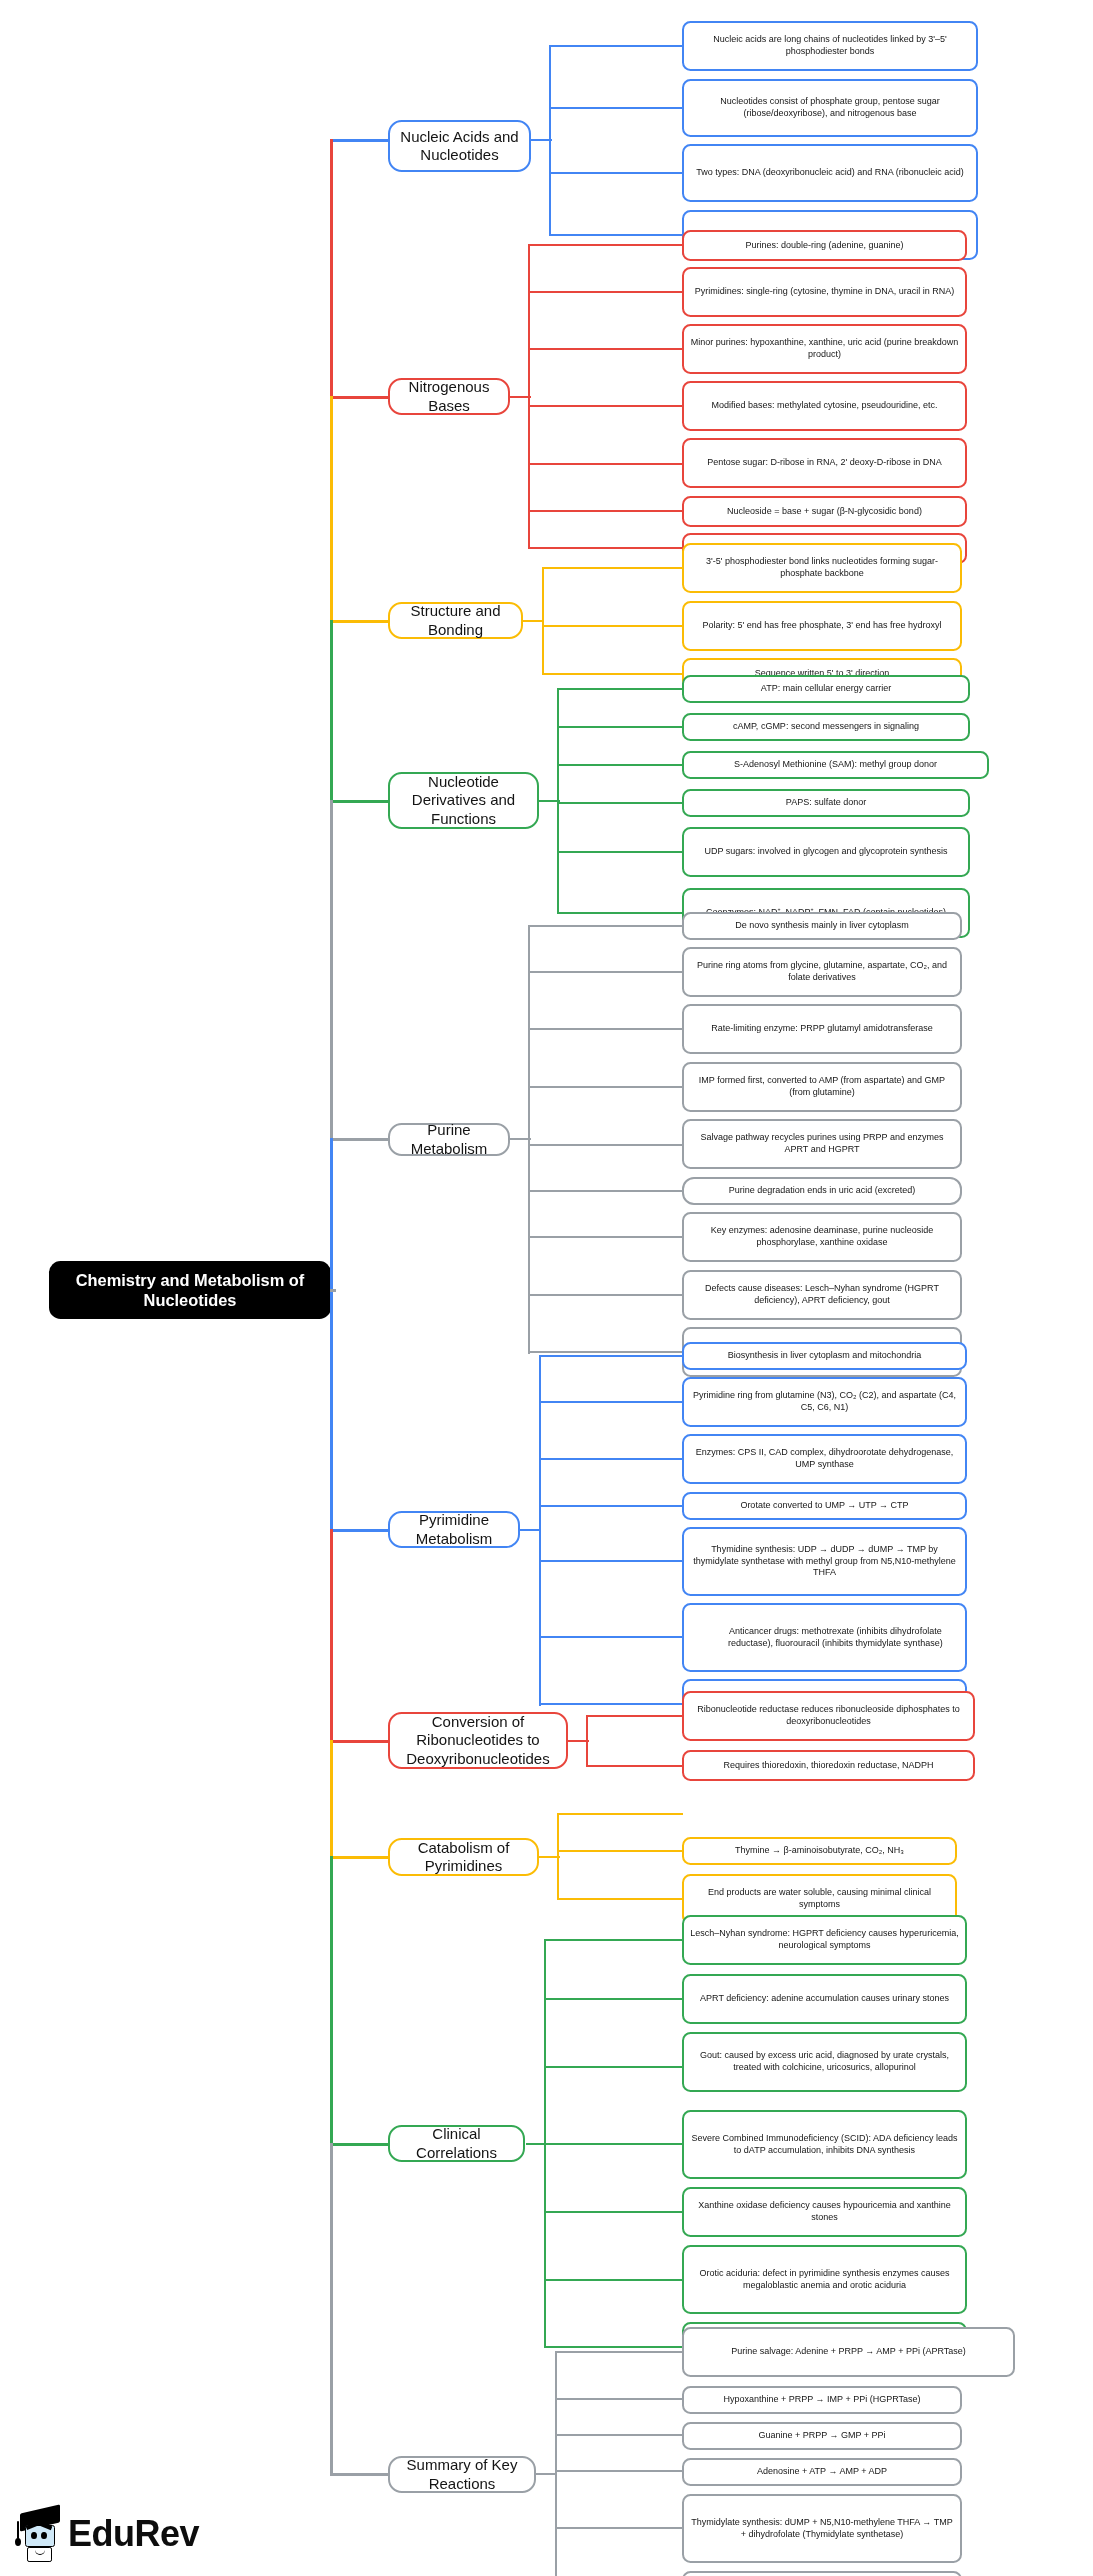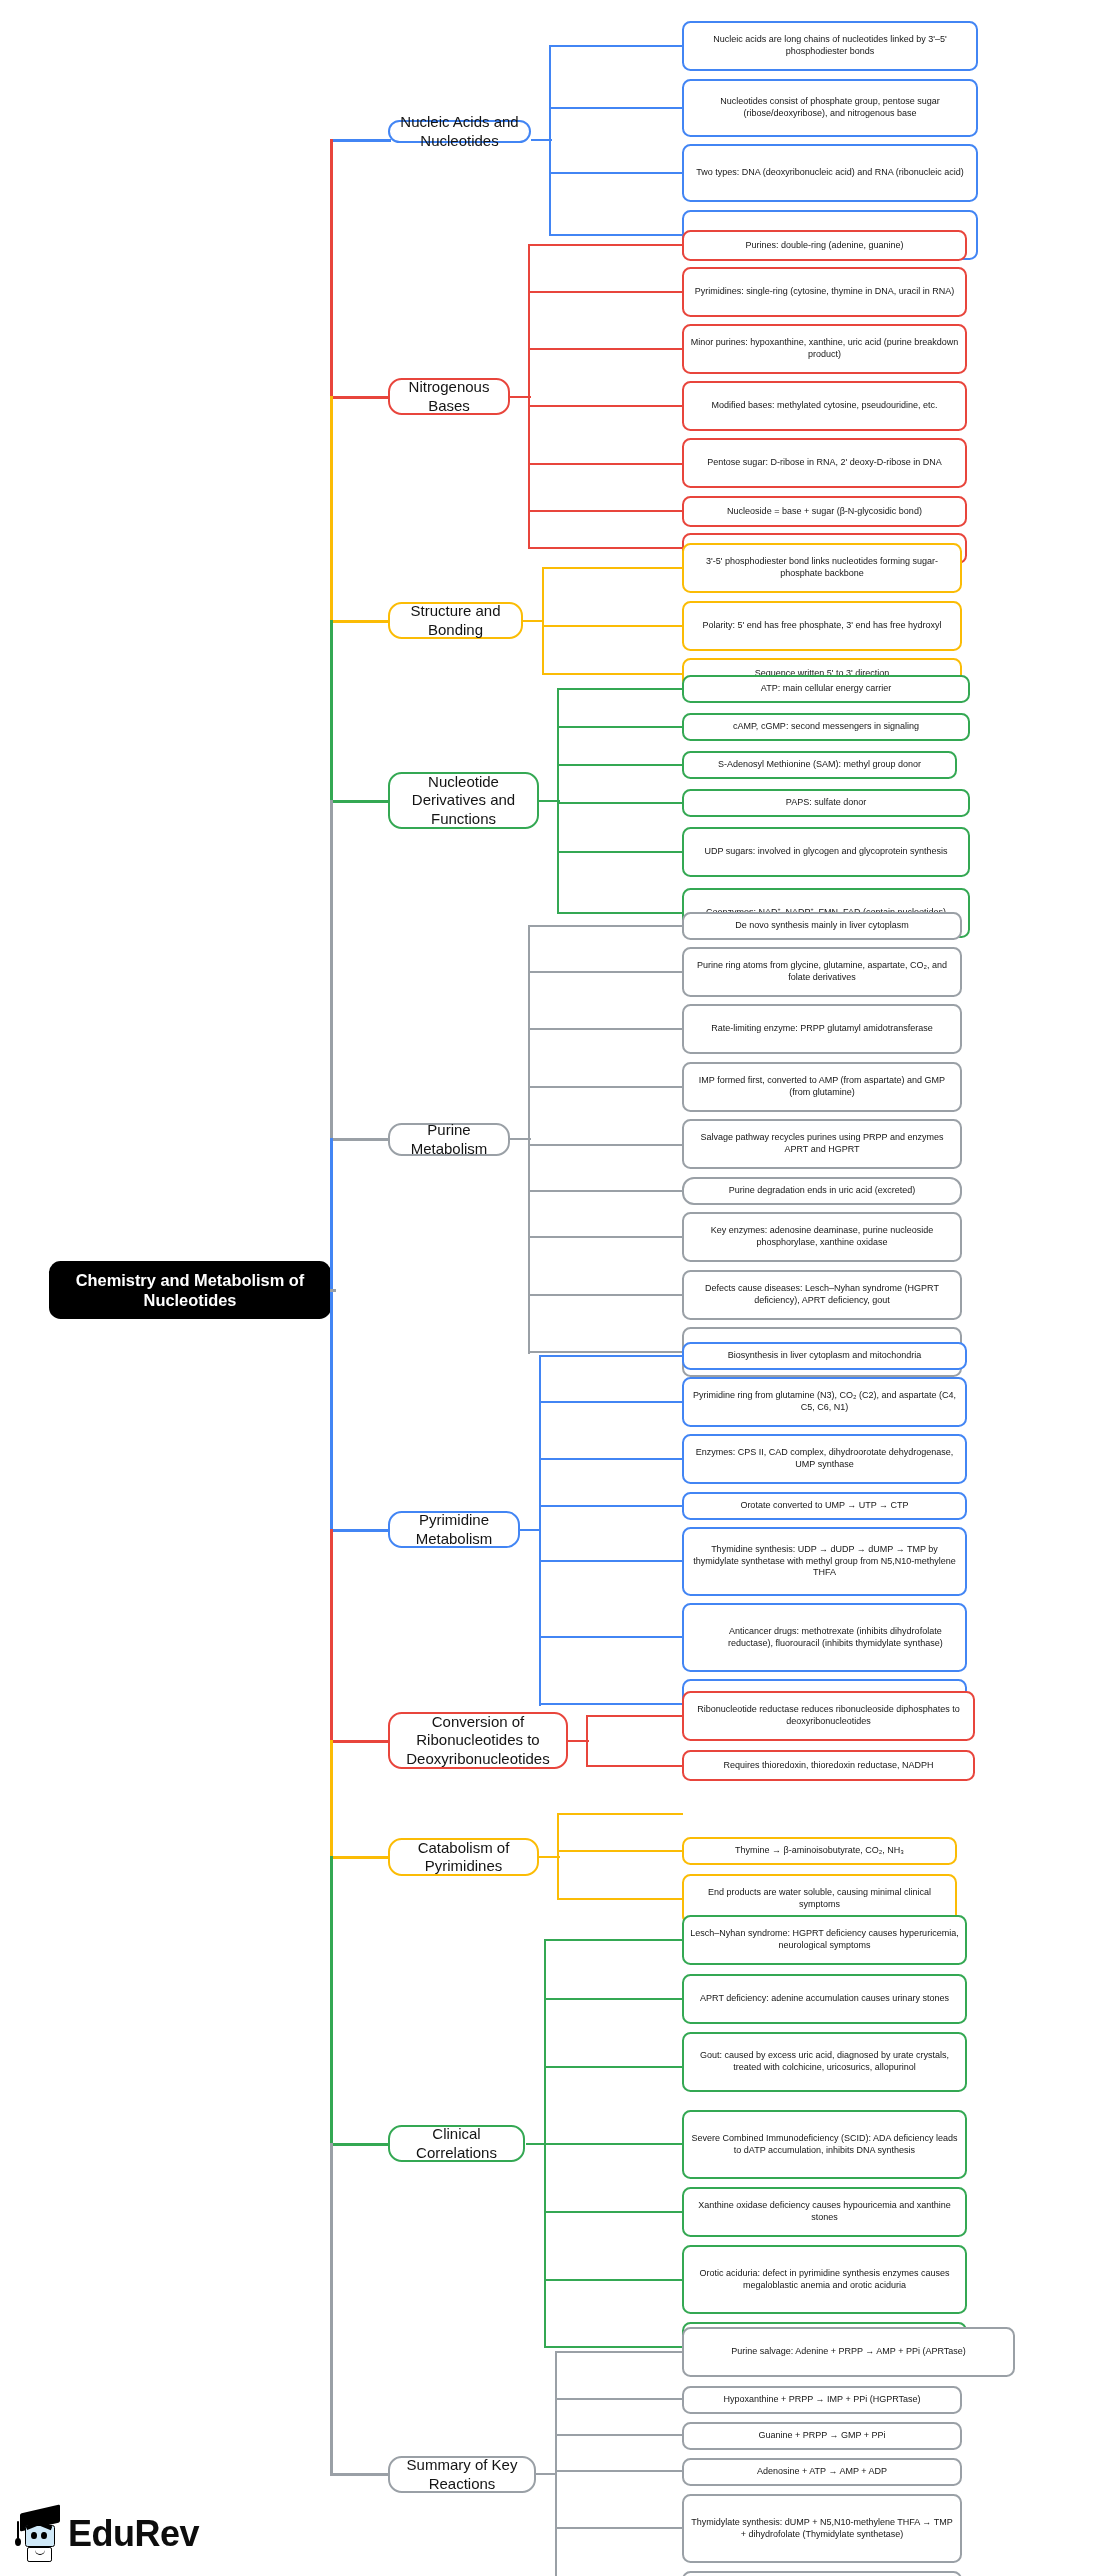--- a/index.html
+++ b/index.html
@@ -247,36 +247,36 @@
       <div class="conn conn-v" style="left: 330px; top: 1740px; width: 2.6px; height: 119px; background: rgb(251, 188, 5);"></div>
       <div class="conn conn-v" style="left: 330px; top: 1856px; width: 2.6px; height: 290px; background: rgb(52, 168, 83);"></div>
       <div class="conn conn-v" style="left: 330px; top: 2143px; width: 2.6px; height: 333px; background: rgb(154, 160, 166);"></div>
       <div class="conn conn-h" style="left: 330px; top: 1289px; width: 6.3px; height: 2.6px; background: rgb(154, 160, 166);"></div>
     </div>
   <div id="branch-layer">
       <div class="leaf-node" style="left: 682px; top: 21px; width: 296px; height: 50px; border-color: rgb(66, 133, 244);">Nucleic acids are long chains of nucleotides linked by 3'–5' phosphodiester bonds</div>
       <div class="leaf-node" style="left: 682px; top: 79px; width: 296px; height: 58px; border-color: rgb(66, 133, 244);">Nucleotides consist of phosphate group, pentose sugar (ribose/deoxyribose), and nitrogenous base</div>
       <div class="leaf-node" style="left: 682px; top: 144px; width: 296px; height: 58px; border-color: rgb(66, 133, 244);">Two types: DNA (deoxyribonucleic acid) and RNA (ribonucleic acid)</div>
       <div class="leaf-node" style="left: 682px; top: 210px; width: 296px; height: 50px; border-color: rgb(66, 133, 244);">Nucleotides have negative charge and absorb UV light at 260 nm</div>
-      <div class="branch-node" style="left: 388px; top: 120px; width: 143px; height: 23px; border-color: rgb(66, 133, 244);">Nucleic Acids and Nucleotides</div>
+      <div class="branch-node" style="left: 388px; top: 120px; width: 143px; height: 52px; border-color: rgb(66, 133, 244);">Nucleic Acids and Nucleotides</div>
       <div class="leaf-node" style="left: 682px; top: 230px; width: 285px; height: 31px; border-color: rgb(232, 69, 60);">Purines: double-ring (adenine, guanine)</div>
       <div class="leaf-node" style="left: 682px; top: 267px; width: 285px; height: 50px; border-color: rgb(232, 69, 60);">Pyrimidines: single-ring (cytosine, thymine in DNA, uracil in RNA)</div>
       <div class="leaf-node" style="left: 682px; top: 324px; width: 285px; height: 50px; border-color: rgb(232, 69, 60);">Minor purines: hypoxanthine, xanthine, uric acid (purine breakdown product)</div>
       <div class="leaf-node" style="left: 682px; top: 381px; width: 285px; height: 50px; border-color: rgb(232, 69, 60);">Modified bases: methylated cytosine, pseudouridine, etc.</div>
       <div class="leaf-node" style="left: 682px; top: 438px; width: 285px; height: 50px; border-color: rgb(232, 69, 60);">Pentose sugar: D-ribose in RNA, 2' deoxy-D-ribose in DNA</div>
       <div class="leaf-node" style="left: 682px; top: 496px; width: 285px; height: 31px; border-color: rgb(232, 69, 60);">Nucleoside = base + sugar (β-N-glycosidic bond)</div>
       <div class="leaf-node" style="left: 682px; top: 533px; width: 285px; height: 31px; border-color: rgb(232, 69, 60);">Nucleotide = nucleoside + phosphate(s)</div>
       <div class="branch-node" style="left: 388px; top: 378px; width: 122px; height: 37px; border-color: rgb(232, 69, 60);">Nitrogenous Bases</div>
       <div class="leaf-node" style="left: 682px; top: 543px; width: 280px; height: 50px; border-color: rgb(251, 188, 5);">3'-5' phosphodiester bond links nucleotides forming sugar-phosphate backbone</div>
       <div class="leaf-node" style="left: 682px; top: 601px; width: 280px; height: 50px; border-color: rgb(251, 188, 5);">Polarity: 5' end has free phosphate, 3' end has free hydroxyl</div>
       <div class="leaf-node" style="left: 682px; top: 658px; width: 280px; height: 31px; border-color: rgb(251, 188, 5);">Sequence written 5' to 3' direction</div>
       <div class="branch-node" style="left: 388px; top: 602px; width: 135px; height: 37px; border-color: rgb(251, 188, 5);">Structure and Bonding</div>
       <div class="leaf-node" style="left: 682px; top: 675px; width: 288px; height: 27.5px; border-color: rgb(52, 168, 83);">ATP: main cellular energy carrier</div>
       <div class="leaf-node" style="left: 682px; top: 713px; width: 288px; height: 27.5px; border-color: rgb(52, 168, 83);">cAMP, cGMP: second messengers in signaling</div>
-      <div class="leaf-node" style="left: 682px; top: 751px; width: 275px; height: 27.5px; border-color: rgb(52, 168, 83);">S-Adenosyl Methionine (SAM): methyl group donor</div>
+      <div class="leaf-node" style="left: 682px; top: 751px; width: 307px; height: 27.5px; border-color: rgb(52, 168, 83);">S-Adenosyl Methionine (SAM): methyl group donor</div>
       <div class="leaf-node" style="left: 682px; top: 789px; width: 288px; height: 27.5px; border-color: rgb(52, 168, 83);">PAPS: sulfate donor</div>
       <div class="leaf-node" style="left: 682px; top: 827px; width: 288px; height: 50px; border-color: rgb(52, 168, 83);">UDP sugars: involved in glycogen and glycoprotein synthesis</div>
       <div class="leaf-node" style="left: 682px; top: 888px; width: 288px; height: 50px; border-color: rgb(52, 168, 83);">Coenzymes: NAD⁺, NADP⁺, FMN, FAD (contain nucleotides)</div>
       <div class="branch-node" style="left: 388px; top: 772px; width: 151px; height: 57px; border-color: rgb(52, 168, 83);">Nucleotide Derivatives and Functions</div>
       <div class="leaf-node" style="left: 682px; top: 912px; width: 280px; height: 27.5px; border-color: rgb(154, 160, 166);">De novo synthesis mainly in liver cytoplasm</div>
       <div class="leaf-node" style="left: 682px; top: 947px; width: 280px; height: 50px; border-color: rgb(154, 160, 166);">Purine ring atoms from glycine, glutamine, aspartate, CO₂, and folate derivatives</div>
       <div class="leaf-node" style="left: 682px; top: 1004px; width: 280px; height: 50px; border-color: rgb(154, 160, 166);">Rate-limiting enzyme: PRPP glutamyl amidotransferase</div>
       <div class="leaf-node" style="left: 682px; top: 1062px; width: 280px; height: 50px; border-color: rgb(154, 160, 166);">IMP formed first, converted to AMP (from aspartate) and GMP (from glutamine)</div>
       <div class="leaf-node" style="left: 682px; top: 1119px; width: 280px; height: 50px; border-color: rgb(154, 160, 166);">Salvage pathway recycles purines using PRPP and enzymes APRT and HGPRT</div>
       <div class="leaf-node" style="left: 682px; top: 1177px; width: 280px; height: 27.5px; border-color: rgb(154, 160, 166); border-radius: 12px;">Purine degradation ends in uric acid (excreted)</div>

